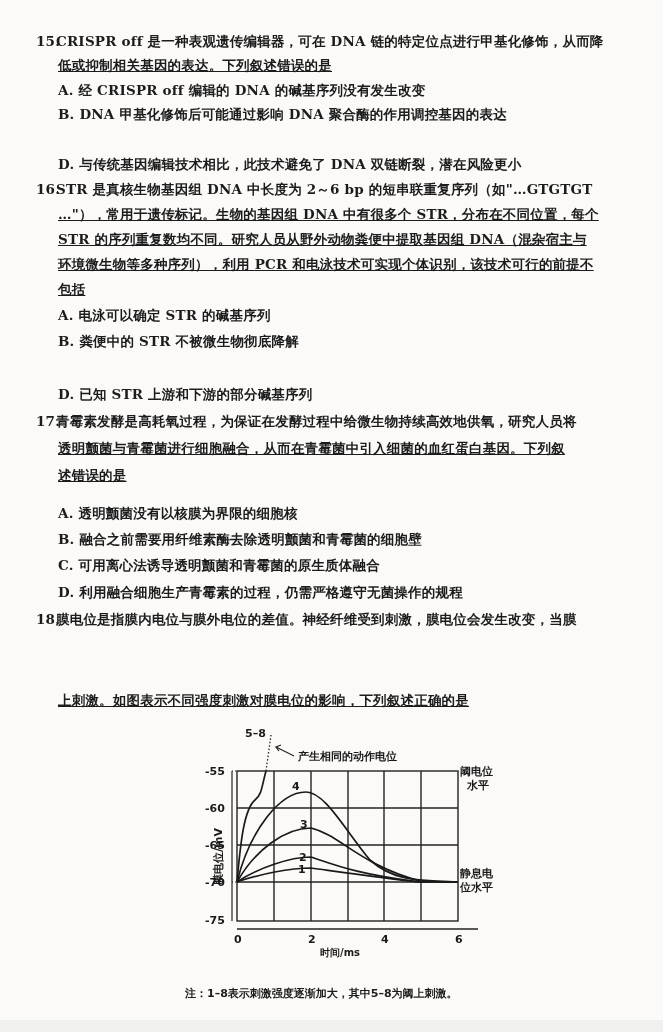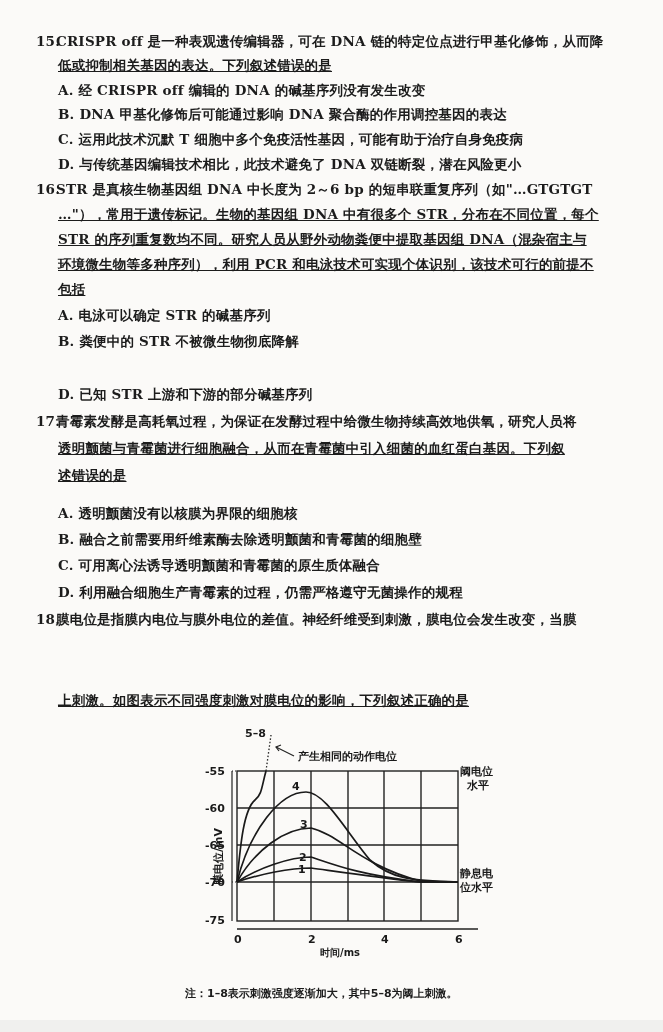--- a/index.html
+++ b/index.html
@@ -31,21 +31,20 @@
 <body>
 
 <div class="page">
 
   <div class="line first" style="top:33px">
     <span class="qnum">15.</span><span>CRISPR off 是一种表观遗传编辑器，可在 DNA 链的特定位点进行甲基化修饰，从而降</span>
   </div>
   <div class="line stem" style="top:57px">低或抑制相关基因的表达。下列叙述错误的是</div>
   <div class="line opt" style="top:82px">A. 经 CRISPR off 编辑的 DNA 的碱基序列没有发生改变</div>
   <div class="line opt" style="top:106px">B. DNA 甲基化修饰后可能通过影响 DNA 聚合酶的作用调控基因的表达</div>
-  <div class="line opt" style="top:131px">C. 运用此技术沉默 T 细胞中多个免疫活性基因，可能有助于治疗自身免疫病</div>
   <div class="line opt" style="top:156px">D. 与传统基因编辑技术相比，此技术避免了 DNA 双链断裂，潜在风险更小</div>
 
   <div class="line first" style="top:181px">
     <span class="qnum">16.</span><span>STR 是真核生物基因组 DNA 中长度为 2～6 bp 的短串联重复序列（如"…GTGTGT</span>
   </div>
   <div class="line stem" style="top:206px">…"），常用于遗传标记。生物的基因组 DNA 中有很多个 STR，分布在不同位置，每个</div>
   <div class="line stem" style="top:231px">STR 的序列重复数均不同。研究人员从野外动物粪便中提取基因组 DNA（混杂宿主与</div>
   <div class="line stem" style="top:256px">环境微生物等多种序列），利用 PCR 和电泳技术可实现个体识别，该技术可行的前提不</div>
   <div class="line stem" style="top:281px">包括</div>
   <div class="line opt" style="top:307px">A. 电泳可以确定 STR 的碱基序列</div>

